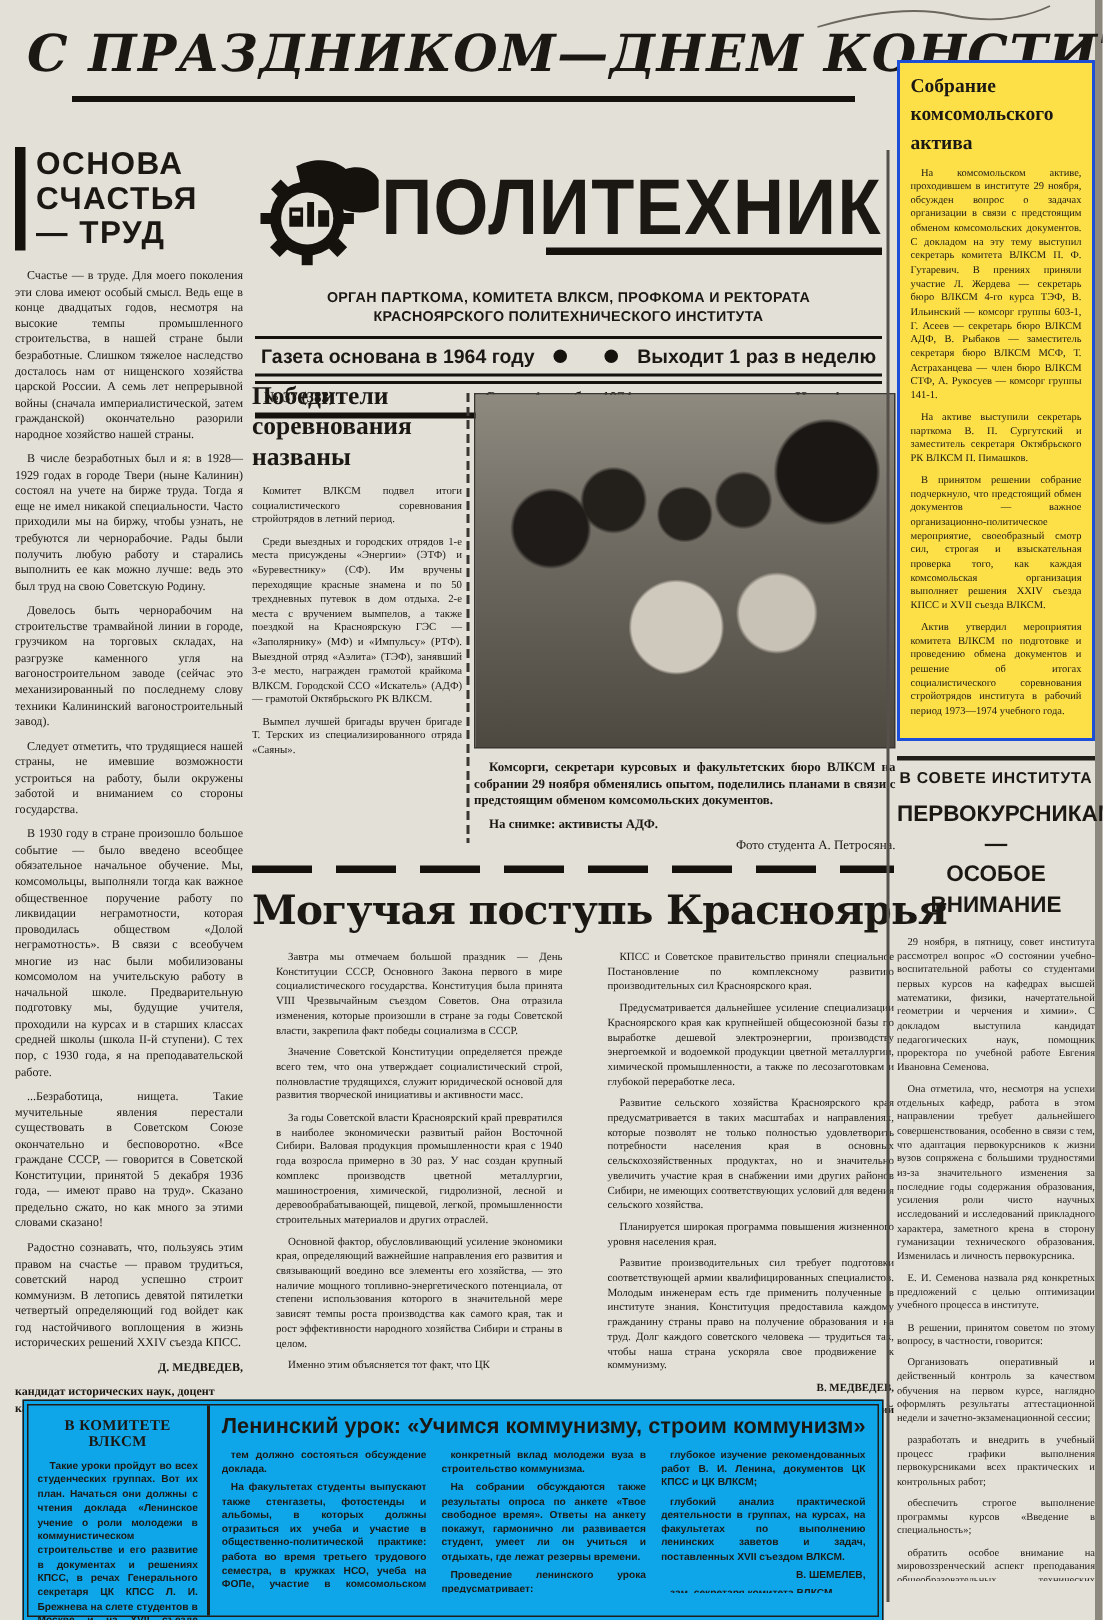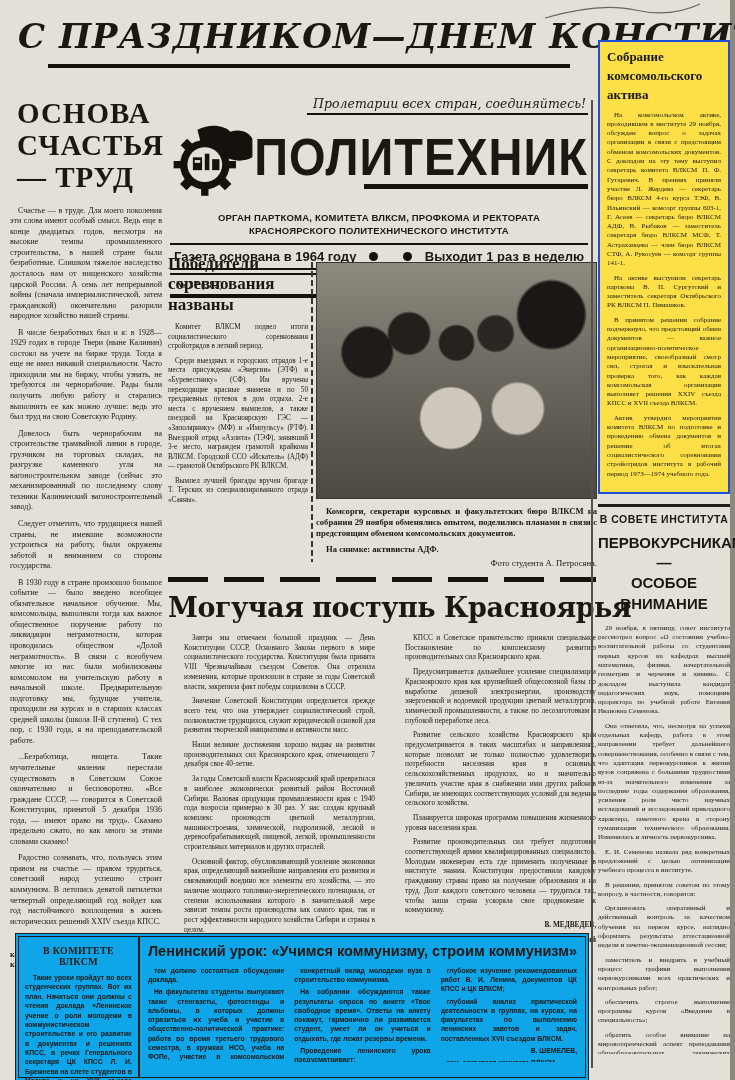--- a/index.html
+++ b/index.html
@@ -21,21 +21,21 @@
   .meeting-title div{font-weight:bold;font-size:13px;line-height:1.45;font-family:"Liberation Serif",serif;}
   .smallbody p{font-size:7px;line-height:1.33;margin:0 0 5px 0;text-indent:7px;}
   .council-kicker{margin-top:10px;border-top:3px solid #211d18;padding:6px 0 4px 0;text-align:center;font-weight:bold;font-size:10.5px;letter-spacing:.5px;font-family:"Liberation Sans",sans-serif;}
   .council-title{text-align:center;font-weight:900;font-size:15px;line-height:1.35;margin:4px 0 10px 0;font-family:"Liberation Sans",sans-serif;}
   .council-body{height:430px;overflow:hidden;}
 
   
   .left-col{position:absolute;left:10px;top:98px;width:152px;}
   .left-title{display:flex;margin-bottom:12px;}
   .left-title .bar{width:7px;background:#15120e;margin-right:7px;}
-  .left-title .lines div{font-weight:900;font-size:29px;line-height:1.1;font-family:Liberation Serif, serif;letter-spacing:1px;}
+  .left-title .lines div{font-weight:900;font-size:21px;line-height:1.1;font-family:Liberation Sans, sans-serif;letter-spacing:1px;}
   .left-body p{font-size:8px;line-height:1.32;margin:0 0 6px 0;}
   .sig-name{font-weight:bold;font-size:8.5px;text-align:right;text-indent:0;margin:2px 4px 1px 0;}
   .sig-role{font-weight:bold;font-size:8px;line-height:1.3;text-indent:0;text-align:left;}
 
   
   .masthead{position:absolute;left:170px;top:96px;width:418px;}
   .slogan-row{text-align:right;font-style:italic;font-size:12.5px;font-family:"DejaVu Serif",serif;}
   .slogan-row span{display:inline-block;border-bottom:2px solid #15120e;padding:0 2px 2px 6px;}
   .logo-row{display:flex;align-items:center;margin-top:2px;}
   .mast-title{font-family:"Liberation Sans",sans-serif;font-weight:900;font-size:47px;letter-spacing:1px;line-height:1;transform:scaleY(1.12);transform-origin:left center;white-space:nowrap;}
@@ -128,21 +128,20 @@
       <p>Следует отметить, что трудящиеся нашей страны, не имевшие возможности устроиться на работу, были окружены заботой и вниманием со стороны государства.</p>
       <p>В 1930 году в стране произошло большое событие — было введено всеобщее обязательное начальное обучение. Мы, комсомольцы, выполняли тогда как важное общественное поручение работу по ликвидации неграмотности, которая проводилась обществом «Долой неграмотность». В связи с всеобучем многие из нас были мобилизованы комсомолом на учительскую работу в начальной школе. Предварительную подготовку мы, будущие учителя, проходили на курсах и в старших классах средней школы (школа II-й ступени). С тех пор, с 1930 года, я на преподавательской работе.</p>
       <p>...Безработица, нищета. Такие мучительные явления перестали существовать в Советском Союзе окончательно и бесповоротно. «Все граждане СССР, — говорится в Советской Конституции, принятой 5 декабря 1936 года, — имеют право на труд». Сказано предельно сжато, но как много за этими словами сказано!</p>
       <p>Радостно сознавать, что, пользуясь этим правом на счастье — правом трудиться, советский народ успешно строит коммунизм. В летопись девятой пятилетки четвертый определяющий год войдет как год настойчивого воплощения в жизнь исторических решений XXIV съезда КПСС.</p>
       <p class="sig-name">Д. МЕДВЕДЕВ,</p>
       <p class="sig-role">кандидат исторических наук, доцент кафедры истории КПСС.</p>
     </div>
   </div>
 
   <div class="masthead">
-    <div class="slogan-row"><span>Пролетарии всех стран, соединяйтесь!</span></div>
     <div class="logo-row">
       <svg width="92" height="88" viewBox="0 0 92 88">
         <g fill="#15120e">
           <circle cx="38" cy="48" r="27"></circle>
           <g>
             <rect x="34" y="14" width="8" height="10"></rect>
               <rect x="34" y="72" width="8" height="10"></rect>
             <rect x="4" y="44" width="10" height="8"></rect>
               <rect x="62" y="44" width="10" height="8"></rect>
             <rect x="13" y="22" width="10" height="9" transform="rotate(-45 18 26)"></rect>
@@ -211,21 +210,20 @@
   </div>
 
   <div class="dashed"></div>
 
   <div class="main-article">
     <h2>Могучая поступь Красноярья</h2>
     <div class="main-cols">
       <div class="col">
         <p>Завтра мы отмечаем большой праздник — День Конституции СССР, Основного Закона первого в мире социалистического государства. Конституция была принята VIII Чрезвычайным съездом Советов. Она отразила изменения, которые произошли в стране за годы Советской власти, закрепила факт победы социализма в СССР.</p>
         <p>Значение Советской Конституции определяется прежде всего тем, что она утверждает социалистический строй, полновластие трудящихся, служит юридической основой для развития творческой инициативы и активности масс.</p>
-        <p>Наши великие достижения хорошо видны на развитии производительных сил Красноярского края, отмечающего 7 декабря свое 40-летие.</p>
         <p>За годы Советской власти Красноярский край превратился в наиболее экономически развитый район Восточной Сибири. Валовая продукция промышленности края с 1940 года возросла примерно в 30 раз. У нас создан крупный комплекс производств цветной металлургии, машиностроения, химической, гидролизной, лесной и деревообрабатывающей, пищевой, легкой, промышленности строительных материалов и других отраслей.</p>
         <p>Основной фактор, обусловливающий усиление экономики края, определяющий важнейшие направления его развития и связывающий воедино все элементы его хозяйства, — это наличие мощного топливно-энергетического потенциала, от степени использования которого в значительной мере зависят темпы роста производства как самого края, так и рост эффективности народного хозяйства Сибири и страны в целом.</p>
         <p>Именно этим объясняется тот факт, что ЦК</p>
       </div>
       <div class="col">
         <p>КПСС и Советское правительство приняли специальное Постановление по комплексному развитию производительных сил Красноярского края.</p>
         <p>Предусматривается дальнейшее усиление специализации Красноярского края как крупнейшей общесоюзной базы по выработке дешевой электроэнергии, производству энергоемкой и водоемкой продукции цветной металлургии, химической промышленности, а также по лесозаготовкам и глубокой переработке леса.</p>
         <p>Развитие сельского хозяйства Красноярского края предусматривается в таких масштабах и направлениях, которые позволят не только полностью удовлетворить потребности населения края в основных сельскохозяйственных продуктах, но и значительно увеличить участие края в снабжении ими других районов Сибири, не имеющих соответствующих условий для ведения сельского хозяйства.</p>
         <p>Планируется широкая программа повышения жизненного уровня населения края.</p>
         <p>Развитие производительных сил требует подготовки соответствующей армии квалифицированных специалистов. Молодым инженерам есть где применить полученные в институте знания. Конституция предоставила каждому гражданину страны право на получение образования и на труд. Долг каждого советского человека — трудиться так, чтобы наша страна ускоряла свое продвижение к коммунизму.</p>
@@ -255,21 +253,21 @@
       <div>ПЕРВОКУРСНИКАМ —</div>
       <div>ОСОБОЕ</div>
       <div>ВНИМАНИЕ</div>
     </div>
     <div class="smallbody council-body">
       <p>29 ноября, в пятницу, совет института рассмотрел вопрос «О состоянии учебно-воспитательной работы со студентами первых курсов на кафедрах высшей математики, физики, начертательной геометрии и черчения и химии». С докладом выступила кандидат педагогических наук, помощник проректора по учебной работе Евгения Ивановна Семенова.</p>
       <p>Она отметила, что, несмотря на успехи отдельных кафедр, работа в этом направлении требует дальнейшего совершенствования, особенно в связи с тем, что адаптация первокурсников к жизни вузов сопряжена с большими трудностями из-за значительного изменения за последние годы содержания образования, усиления роли чисто научных исследований и исследований прикладного характера, заметного крена в сторону гуманизации технического образования. Изменилась и личность первокурсника.</p>
       <p>Е. И. Семенова назвала ряд конкретных предложений с целью оптимизации учебного процесса в институте.</p>
       <p>В решении, принятом советом по этому вопросу, в частности, говорится:</p>
       <p>Организовать оперативный и действенный контроль за качеством обучения на первом курсе, наглядно оформлять результаты аттестационной недели и зачетно-экзаменационной сессии;</p>
-      <p>заместитель и внедрить в учебный процесс графики выполнения первокурсниками всех практических и контрольных работ;</p>
+      <p>разработать и внедрить в учебный процесс графики выполнения первокурсниками всех практических и контрольных работ;</p>
       <p>обеспечить строгое выполнение программы курсов «Введение в специальность»;</p>
       <p>обратить особое внимание на мировоззренческий аспект преподавания общеобразовательных технических дисциплин;</p>
 
     </div>
   </div>
 
   <div class="bottom-box">
     <div class="committee">
       <h3>В КОМИТЕТЕ ВЛКСМ</h3>
       <p>Такие уроки пройдут во всех студенческих группах. Вот их план. Начаться они должны с чтения доклада «Ленинское учение о роли молодежи в коммунистическом строительстве и его развитие в документах и решениях КПСС, в речах Генерального секретаря ЦК КПСС Л. И. Брежнева на слете студентов в Москве и на XVII съезде ВЛКСМ». Доклад готовит кто-либо из комсомольцев. За-</p>

